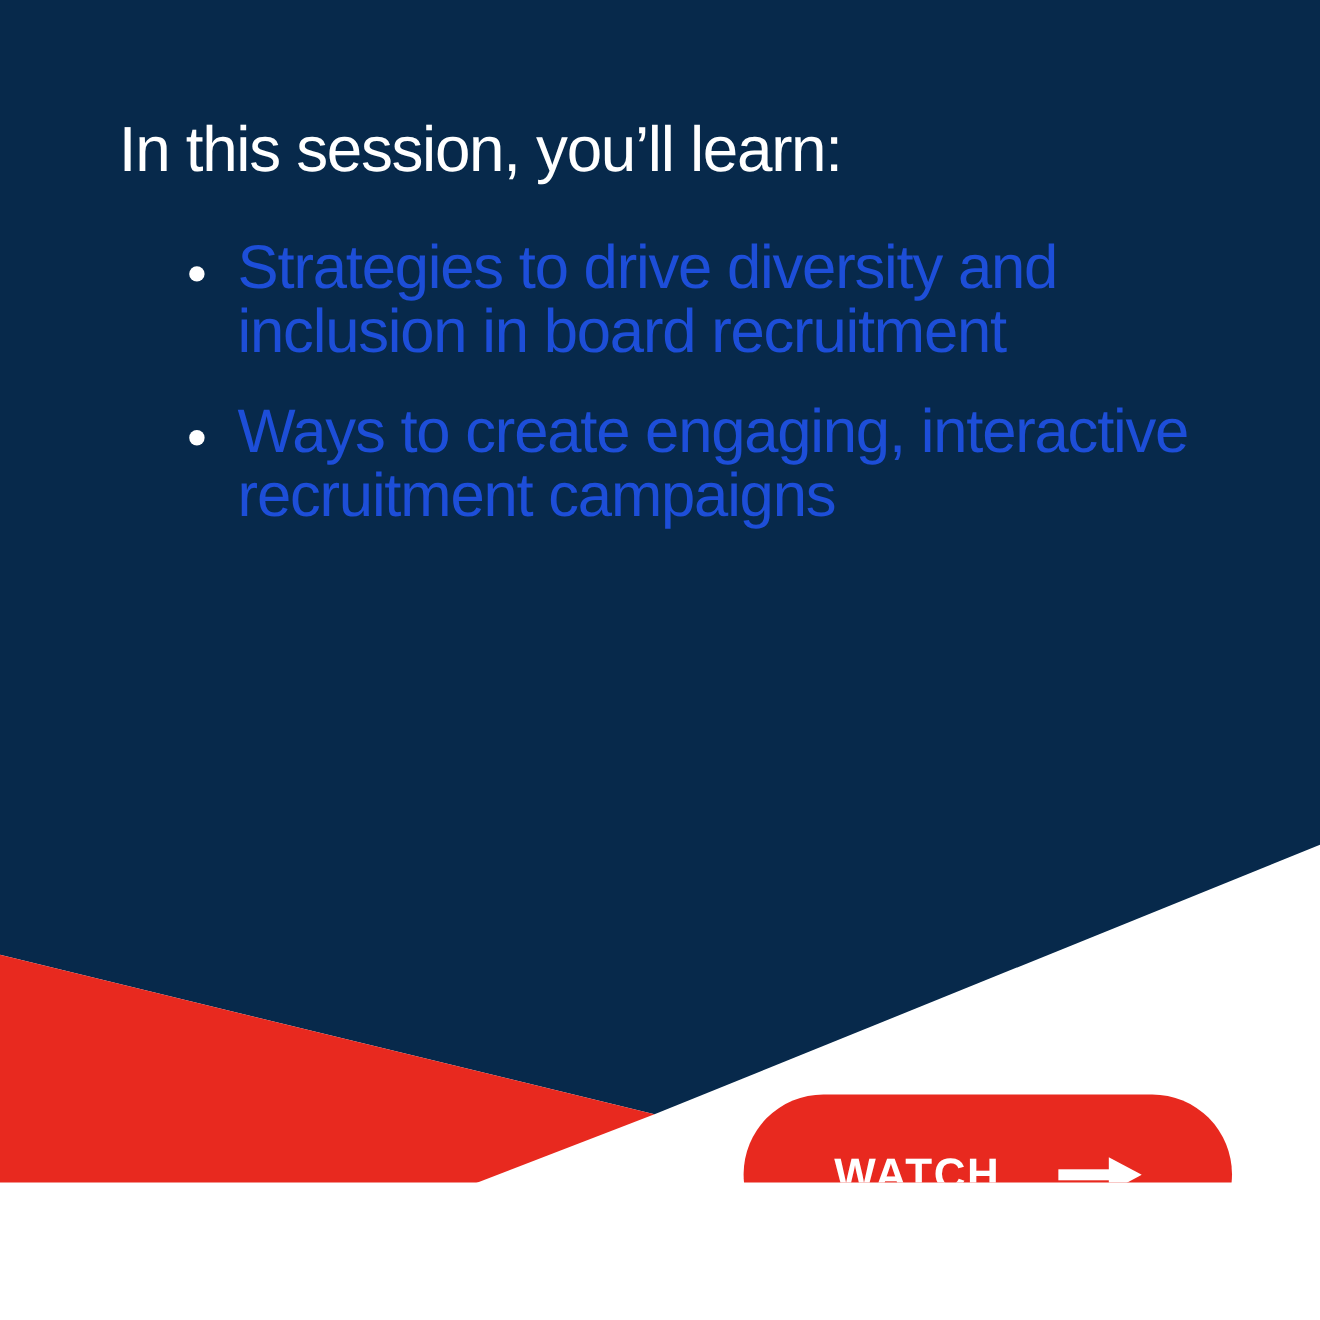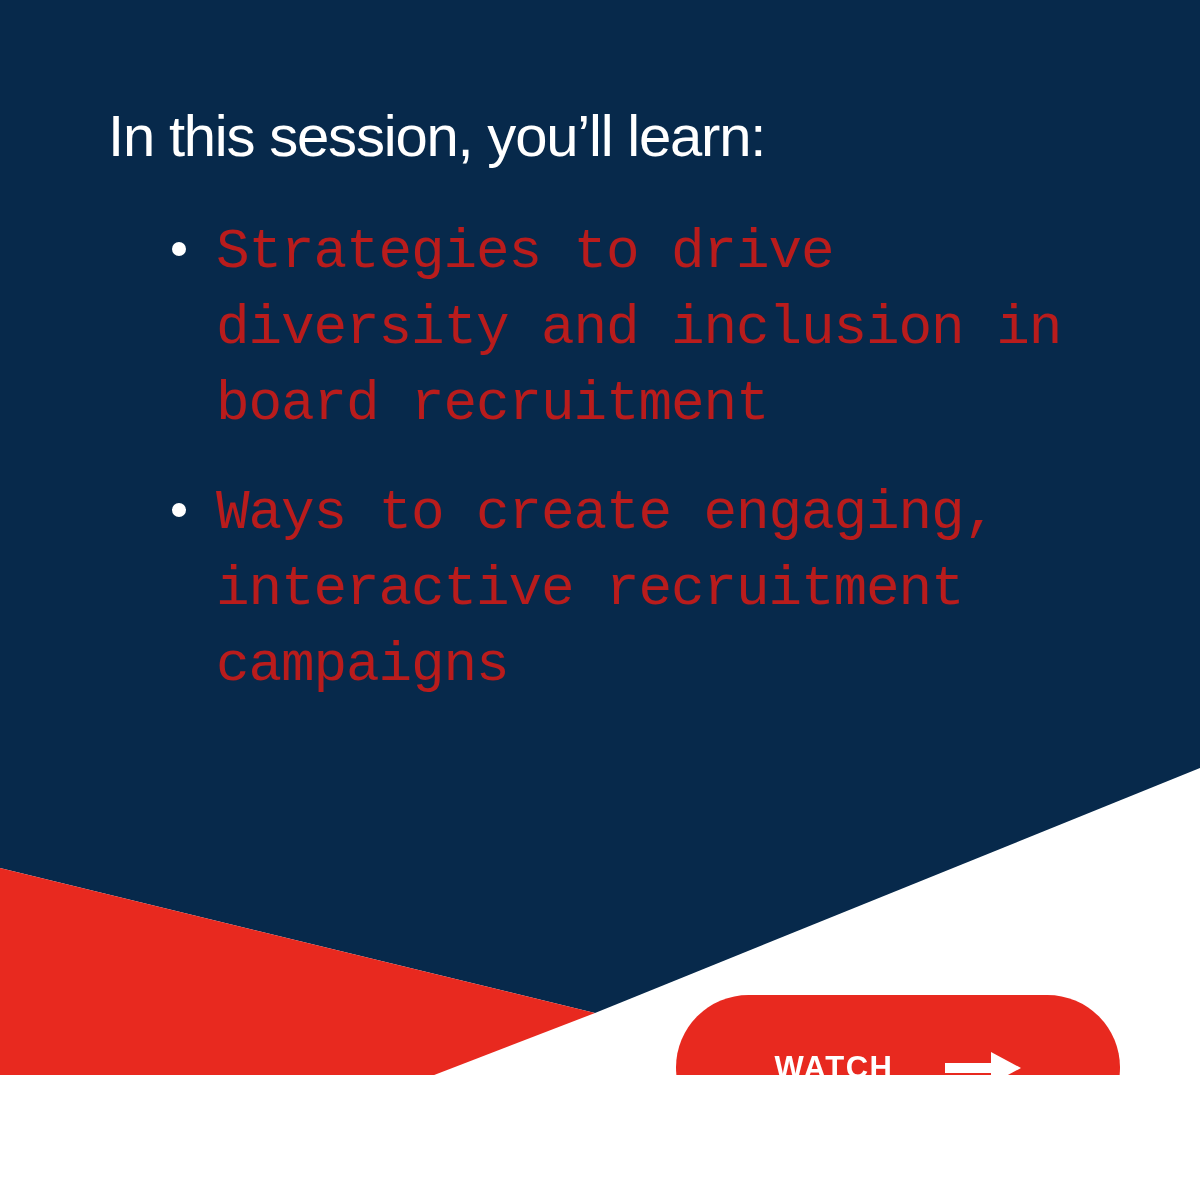--- a/index.html
+++ b/index.html
@@ -51,26 +51,25 @@
     top: 214px;
     width: 930px;
     margin: 0;
     padding: 0;
     list-style: none;
   }
   .bullet-item {
     position: relative;
     padding-left: 50px;
     margin-bottom: 33px;
-    color: #b91c1c;
+    color: #1d4ed8;
     font-size: 56px;
-    line-height: 76px;
+    line-height: 58px;
     font-weight: 400;
     letter-spacing: -1.1px;
-    font-family: Liberation Mono, monospace;
   }
   .bullet-item:last-child { margin-bottom: 0; }
   .bullet-dot {
     position: absolute;
     left: 6px;
     top: 28px;
     width: 14px;
     height: 14px;
     border-radius: 50%;
     background: #ffffff;
@@ -90,21 +89,21 @@
     color: #ffffff;
     display: flex;
     align-items: center;
     justify-content: center;
     gap: 52px;
     padding: 0;
     cursor: pointer;
     font-family: "Liberation Sans", sans-serif;
   }
   .watch-label {
-    font-size: 31px;
+    font-size: 40px;
     font-weight: 700;
     letter-spacing: 1.5px;
     line-height: 1;
     color: #ffffff;
   }
   .watch-arrow {
     display: block;
     width: 76px;
     height: 34px;
   }

